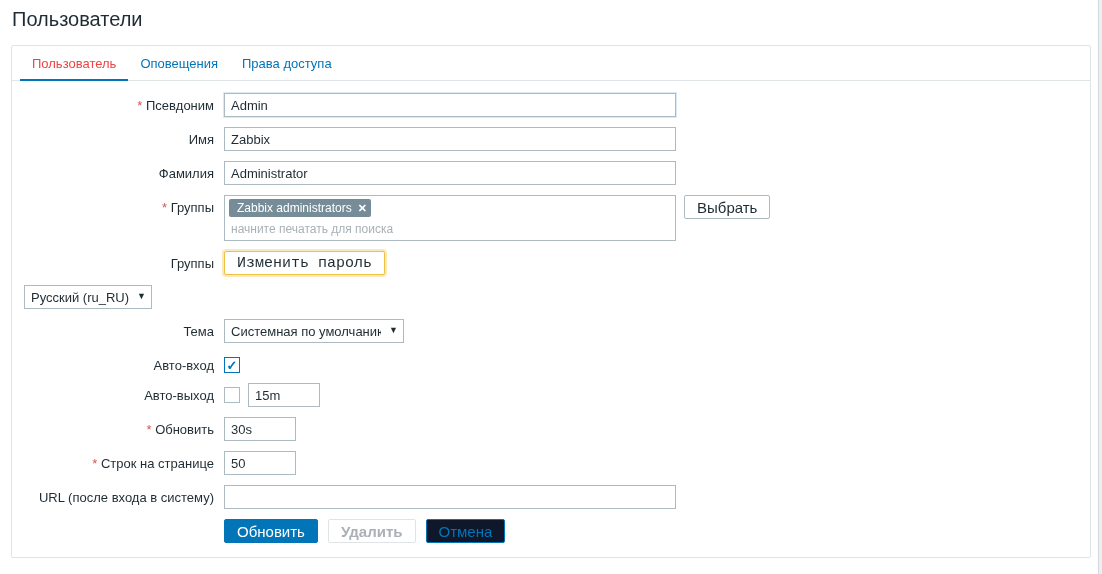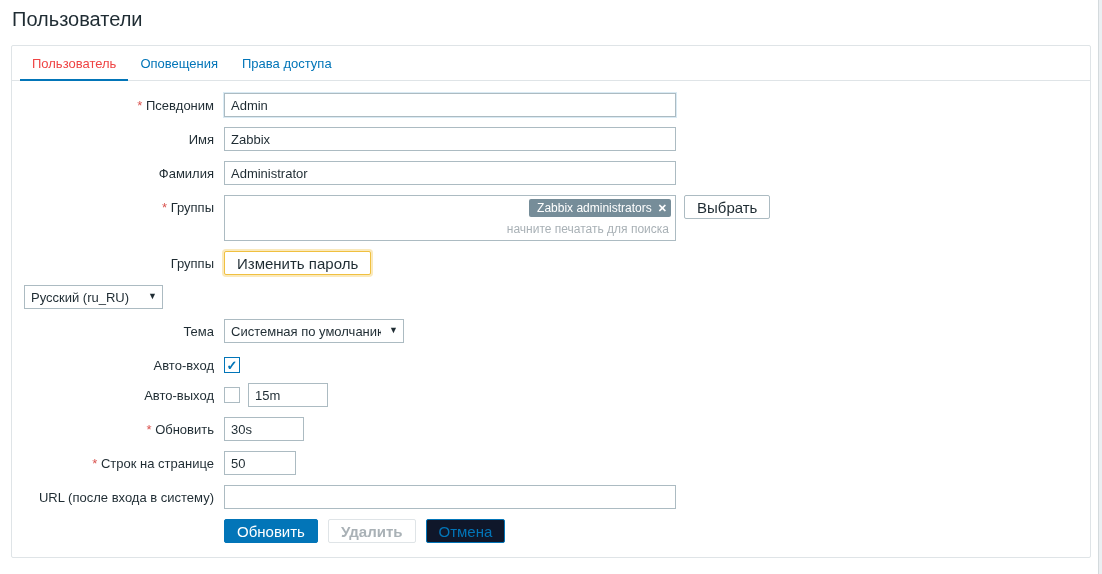--- a/index.html
+++ b/index.html
@@ -70,31 +70,30 @@
     }
     input[type="text"].txt {
       border: 1px solid #acbbc2;
       padding: 4px 6px;
       font-size: 13px;
       height: 24px;
       background: #fff;
       color: #1f2c33;
     }
     .w-wide { width: 452px; }
-    .w-small { width: 80px; }
+    .w-small { width: 72px; }
     .w-medium { width: 72px; }
     .txt.focused { border: 1px solid #0275b8; box-shadow: 0 0 0 1px rgba(2,117,184,0.15); }
     .txt.disabled { background: #f4f5f6; color: #a9b1b6; }
     .multiselect {
       border: 1px solid #acbbc2;
       width: 452px;
       padding: 3px 4px 2px;
       min-height: 46px;
       background: #fff;
-      text-align: right;
     }
     .tag {
       display: inline-flex;
       align-items: center;
       background: #768d99;
       color: #fff;
       font-size: 12px;
       padding: 2px 4px 2px 8px;
       border-radius: 2px;
       margin-bottom: 2px;
@@ -116,20 +115,21 @@
       color: #1f2c33;
       font-size: 15px;
       padding: 3px 12px;
       height: 24px;
       cursor: pointer;
       border-radius: 2px;
     }
     .btn.highlight {
       border: 1px solid #f0c040;
       box-shadow: 0 0 0 2px rgba(240,192,64,0.35);
+      font-family: Liberation Mono, monospace;
     }
     .btn.primary {
       background: #0275b8;
       border-color: #0275b8;
       color: #fff;
     }
     .btn.disabled {
       color: #a9b1b6;
       border-color: #dfe4e7;
       cursor: default;
@@ -255,21 +255,21 @@
     <div class="form-row">
       <div class="label-cell">Группы</div>
       <div class="control-cell">
         <button class="btn highlight">Изменить пароль</button>
       </div>
     </div>
 
     <div class="form-row">
       <div class="control-cell">
         <span class="select-wrap">
-          <select class="select" style="width:139px">
+          <select class="select" style="width:128px">
             <option>Русский (ru_RU)</option>
           </select>
         </span>
       </div>
     </div>
 
     <div class="form-row">
       <div class="label-cell">Тема</div>
       <div class="control-cell">
         <span class="select-wrap">

